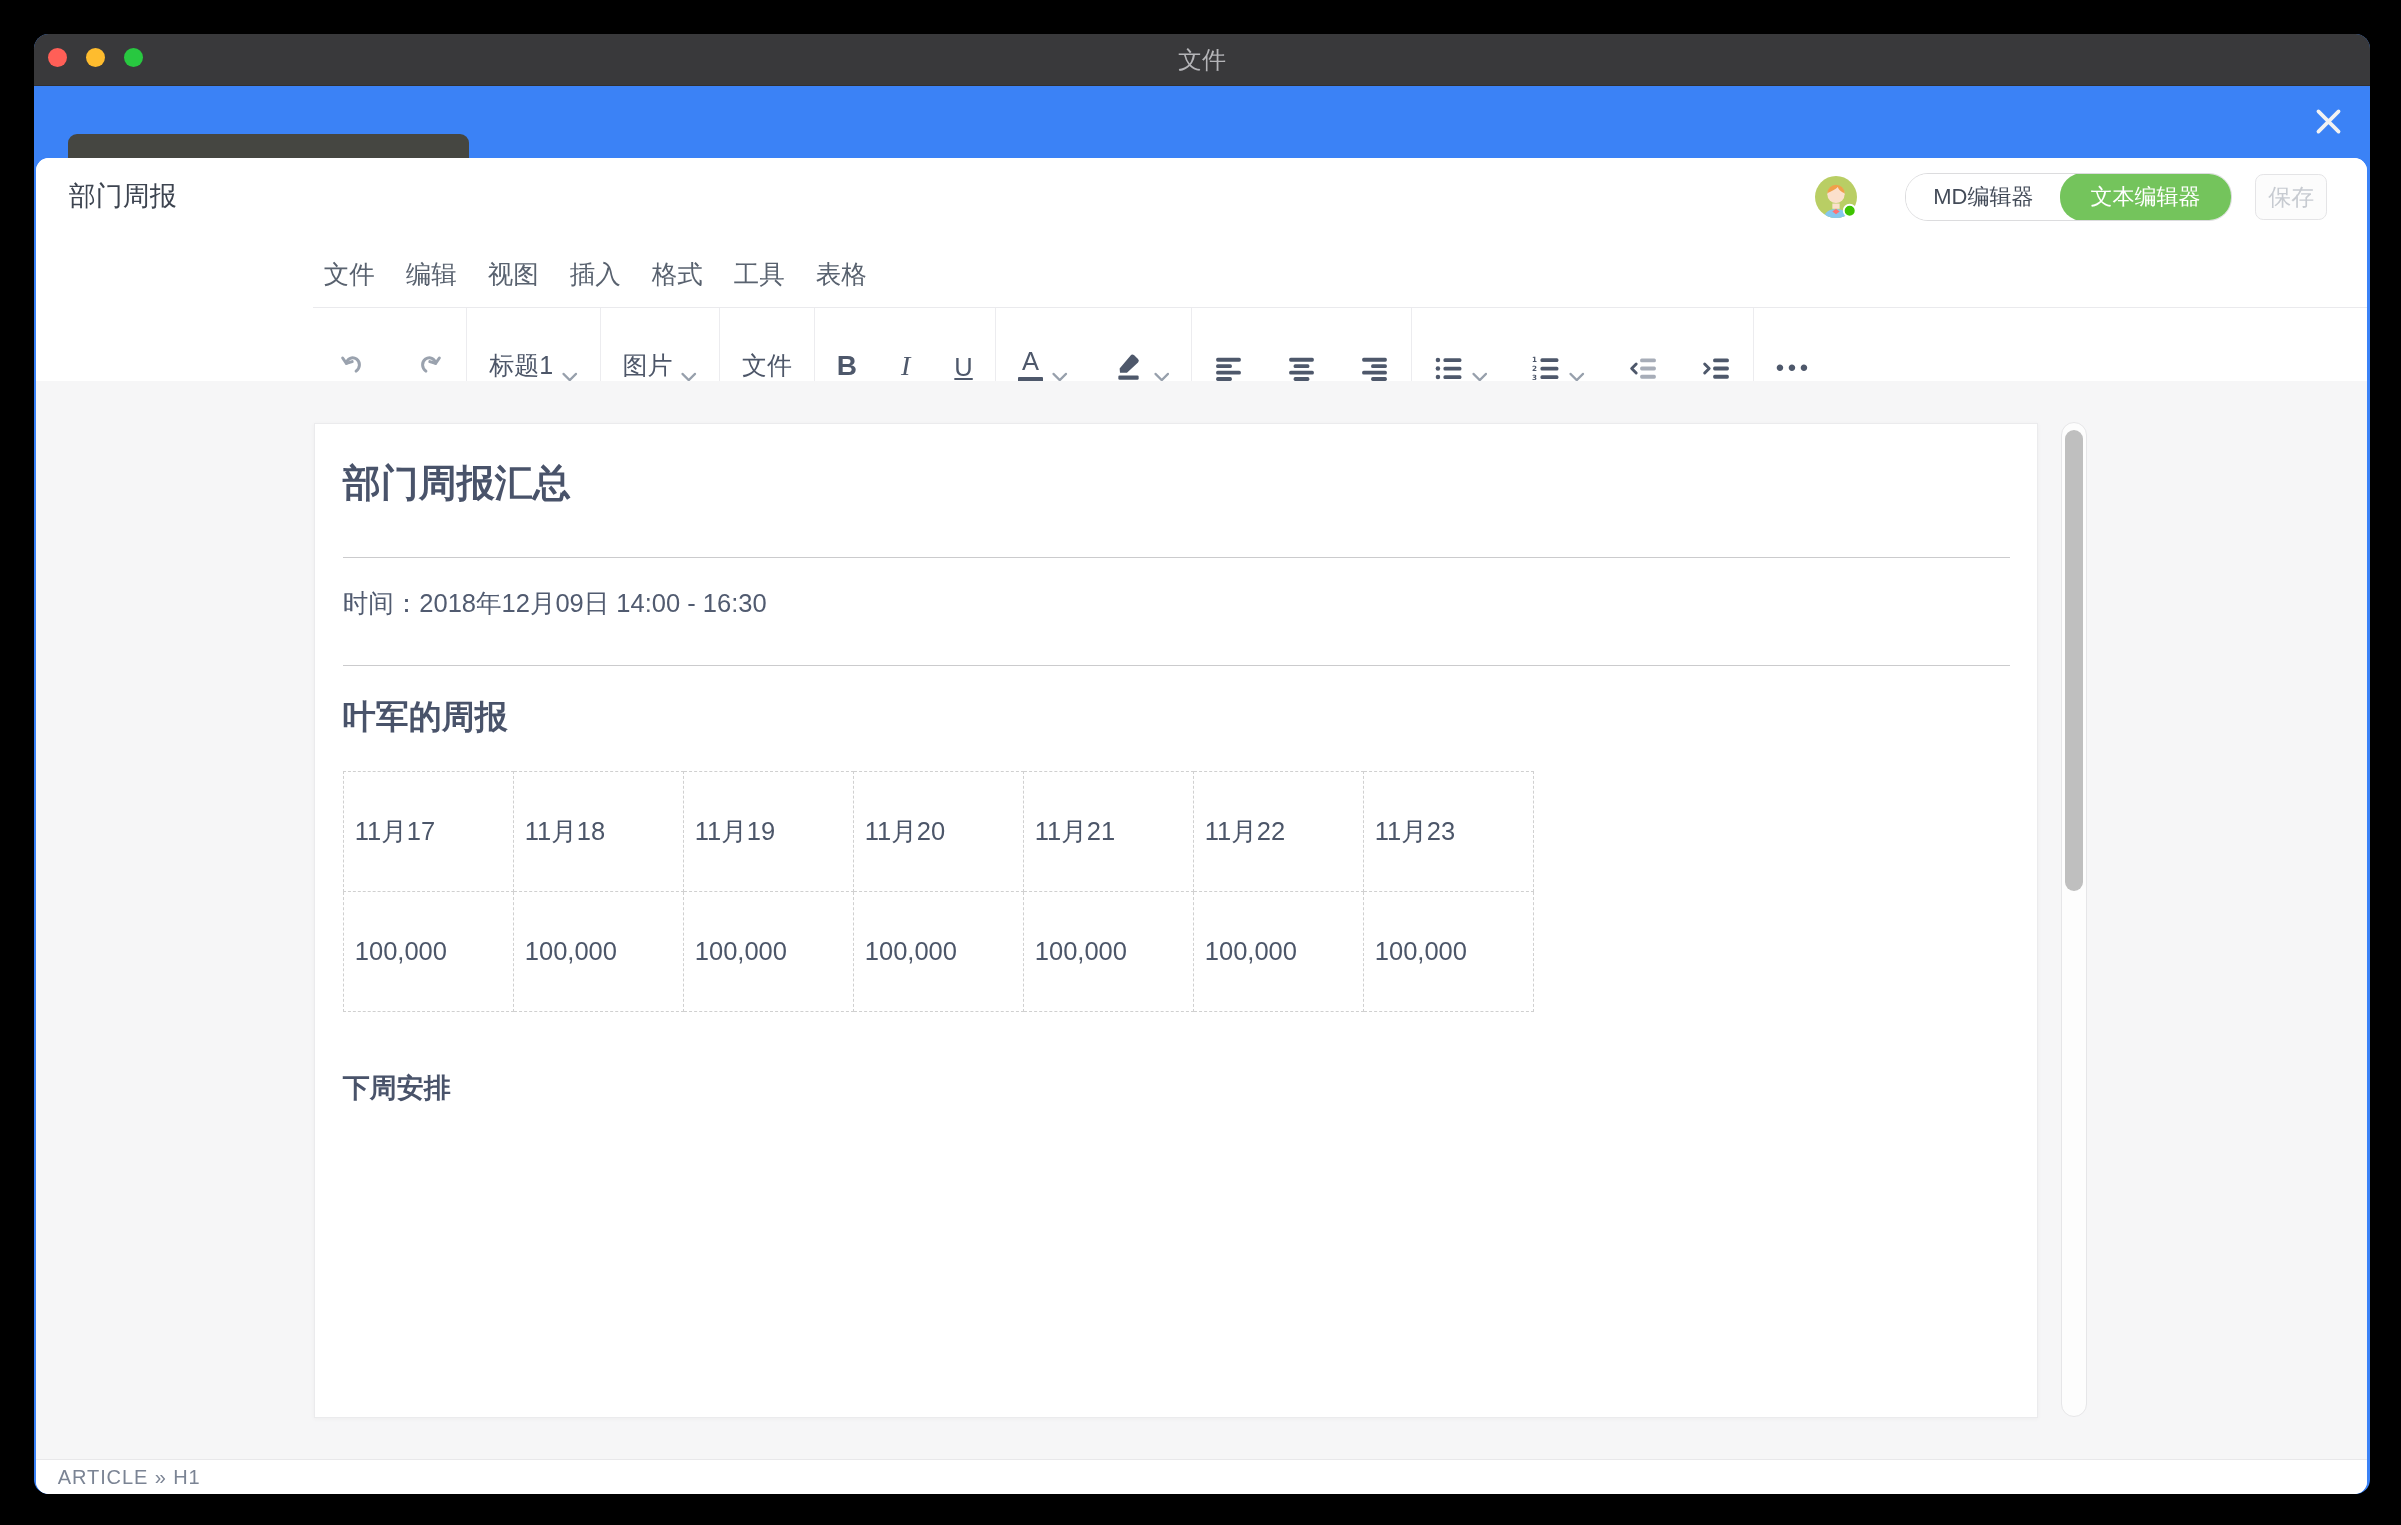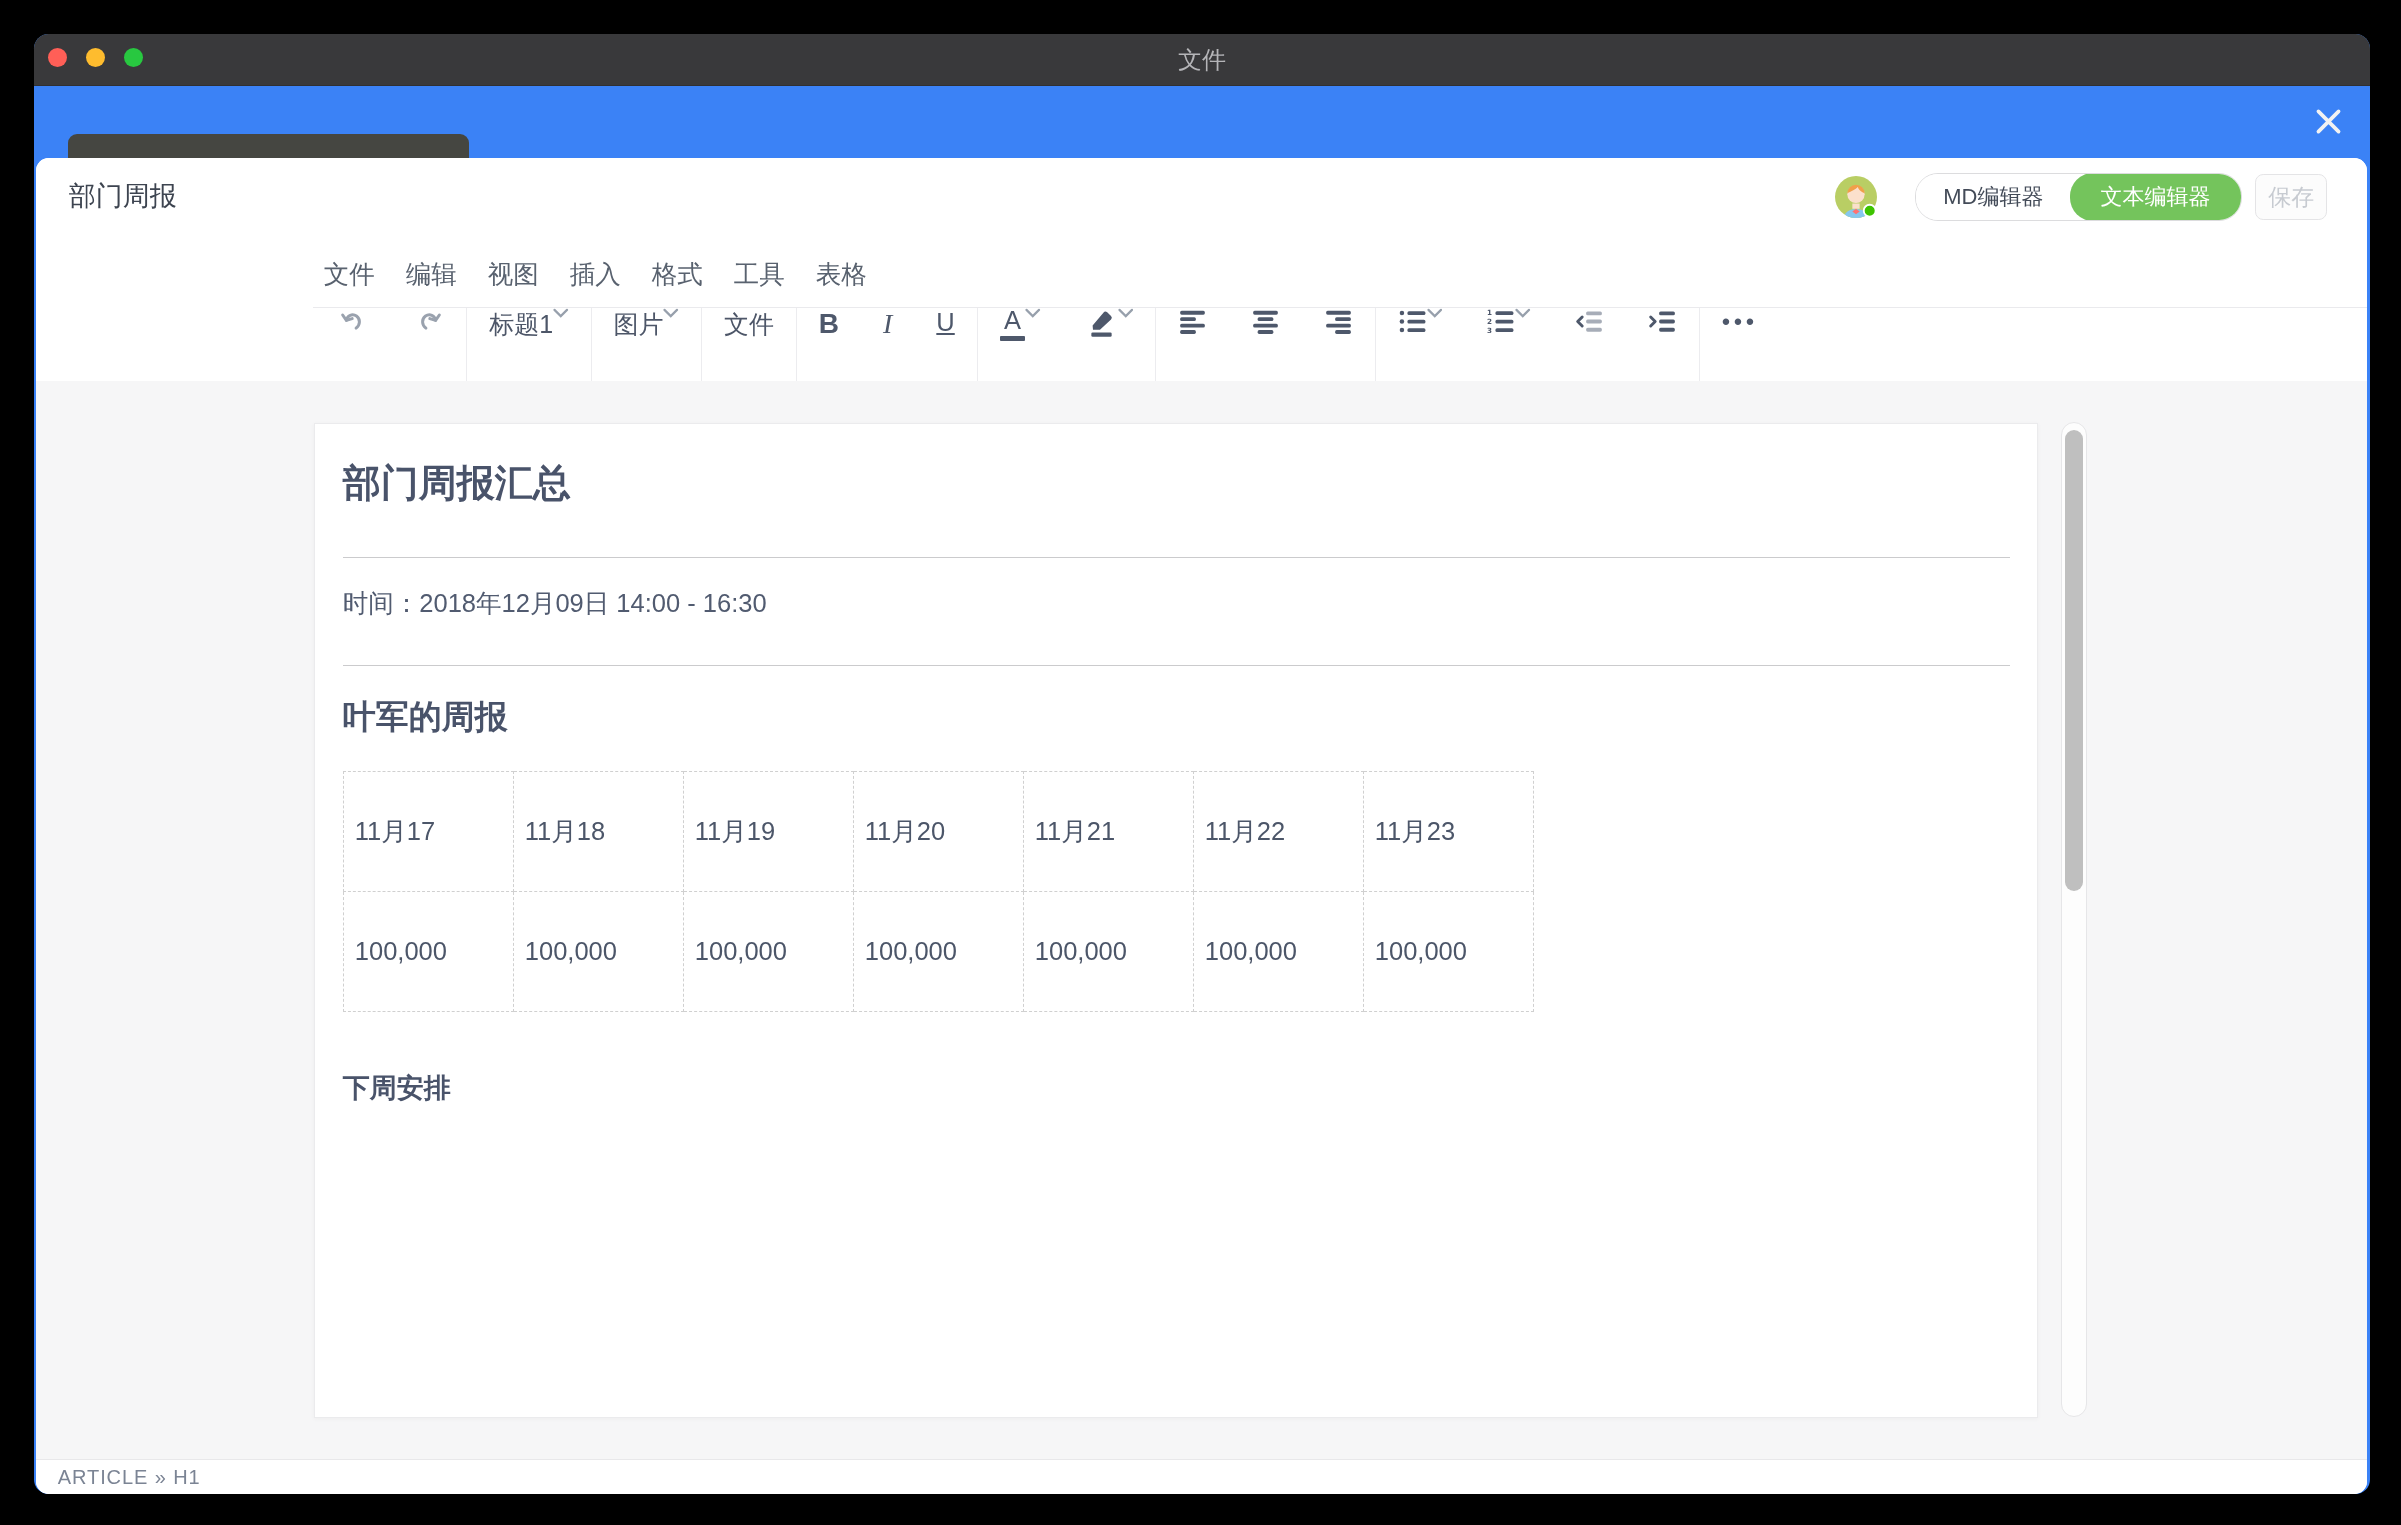--- a/index.html
+++ b/index.html
@@ -27,40 +27,40 @@
 
   .close-x{position:absolute;right:25.5px;top:71px;width:33px;height:33px;background:transparent;
     border:none;padding:0;cursor:pointer;}
 
   
   .panel{position:absolute;left:1.8px;right:2.7px;top:124px;bottom:0;background:#fff;
     border-radius:12.8px;overflow:hidden;}
 
   .panel-header{position:absolute;left:0;top:0;right:0;height:78px;background:#fff;}
   .doc-title{position:absolute;left:33px;top:20px;font-size:27px;color:#3d4450;}
-  .header-right{position:absolute;right:40px;top:0;height:78px;display:flex;align-items:center;gap:0;}
+  .header-right{position:absolute;right:40px;top:0;height:78px;display:flex;align-items:center;gap:10px;}
 
   .avatar{width:42px;height:42px;border-radius:50%;position:relative;margin-right:38px;flex:none;}
   .seg{display:flex;height:46px;border-radius:23px;border:0.9px solid #dcdcde;overflow:hidden;flex:none;}
   .seg-btn{border:none;padding:0 27px;font-size:22px;display:flex;align-items:center;cursor:pointer;}
   .seg-btn.md{background:#fff;color:#434b58;}
   .seg-btn.txt{background:#74c45c;color:#fff;border-radius:23px;margin:-0.9px;padding:0 31px;}
   .save-btn{margin-left:13.7px;height:46px;padding:0 12px;border-radius:8.2px;border:1.8px solid #e4e4e6;
     background:#fcfcfc;color:#c7cbd1;font-size:23px;flex:none;}
 
   
   .menubar{position:absolute;left:288px;top:93px;height:47px;display:flex;gap:31px;align-items:center;}
   .menu-item{border:none;background:none;padding:0;font-size:25.5px;color:#59626f;cursor:pointer;}
 
   
   .toolbar{position:absolute;left:277px;right:0;top:149px;height:74px;
     border-top:0.9px solid #eaeaed;border-bottom:0.9px solid #eaeaed;
     display:flex;align-items:center;background:#fff;}
   .tb-sep{width:0.9px;align-self:stretch;background:#ececef;flex:none;}
-  .tb-btn{border:none;background:none;display:flex;align-items:flex-start;gap:0;
+  .tb-btn{border:none;background:none;display:flex;align-items:flex-end;gap:9px;
     padding:0 22px;height:100%;cursor:pointer;color:#4d5668;font-size:25px;flex:none;}
   .tb-btn .glyph{display:flex;align-items:center;}
   .tb-b{font-weight:bold;font-size:28px;color:#4e586b;}
   .tb-i{font-family:"Liberation Serif","DejaVu Serif",serif;font-style:italic;font-size:28px;color:#4e586b;}
   .tb-u{font-size:25.5px;text-decoration:underline;color:#4e586b;}
   .colorA{display:flex;flex-direction:column;align-items:center;line-height:1;}
   .colorA .a{font-size:25.5px;color:#4e586b;}
   .colorA .bar{width:25.5px;height:4.6px;background:#4e586b;border-radius:0.9px;margin-top:2.7px;}
   .more-dots{font-size:24px;letter-spacing:3.6px;color:#4e586b;}
 

